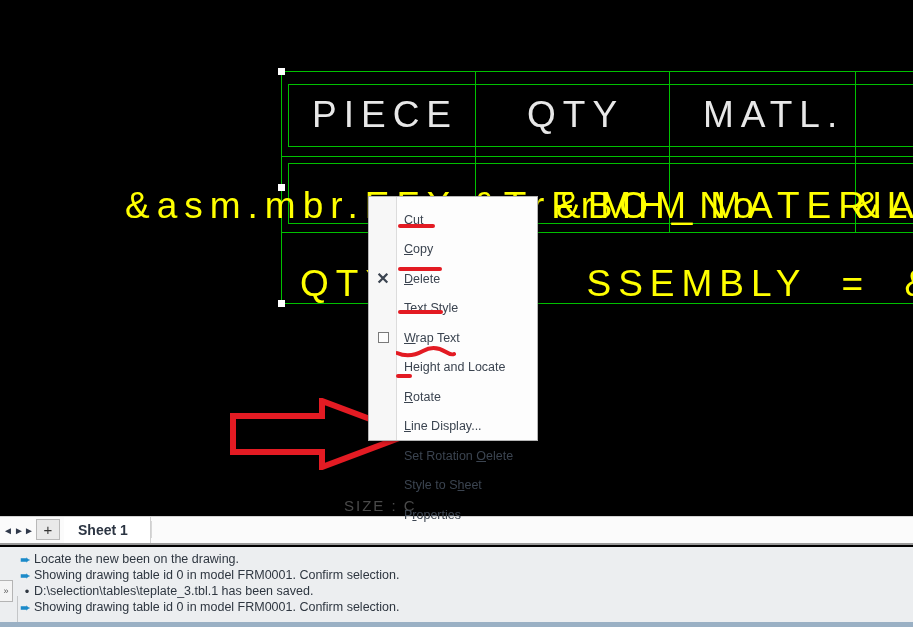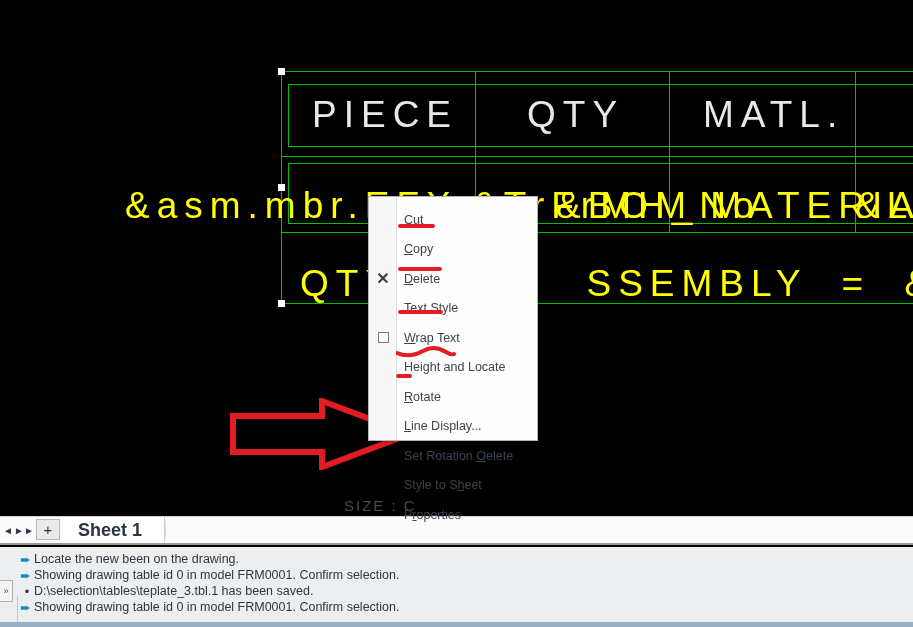--- a/index.html
+++ b/index.html
@@ -131,21 +131,21 @@
   .plusbtn {
     width: 24px; margin: 2px 4px 3px 2px;
     background: #e9e9e9;
     border: 1px solid #b9b9b9;
     display: flex; align-items: center; justify-content: center;
     font-size: 15px; color: #333; line-height: 1;
   }
   .sheet-tab {
     display: flex; align-items: center;
     padding: 0 22px 0 14px;
-    font-size: 18px; font-weight: bold; color: #2b3442;
+    font-size: 14px; font-weight: bold; color: #2b3442;
     background: #ffffff;
     border-right: 1px solid #d0d0d0;
   }
   .tab-filler {
     flex: 1;
     background: #fbfbfb;
     border-left: 1px solid #d8d8d8;
     margin: 4px 0 5px 0;
   }
 

